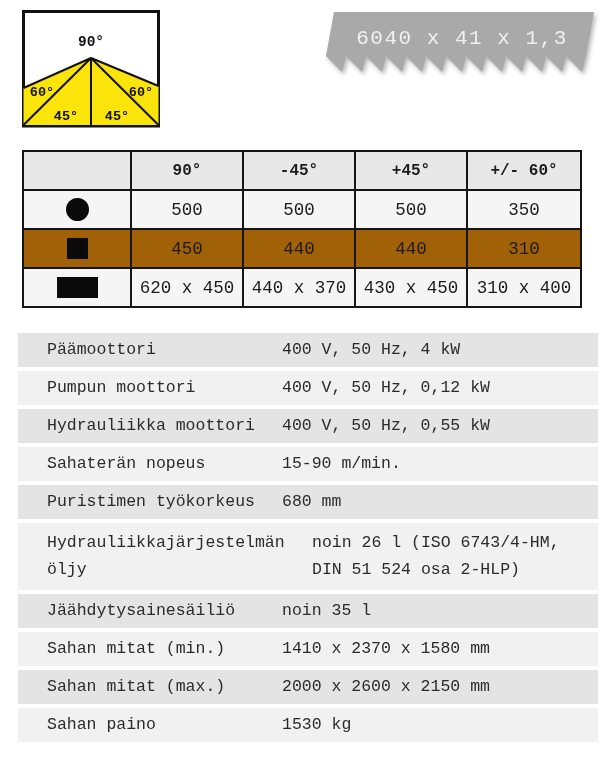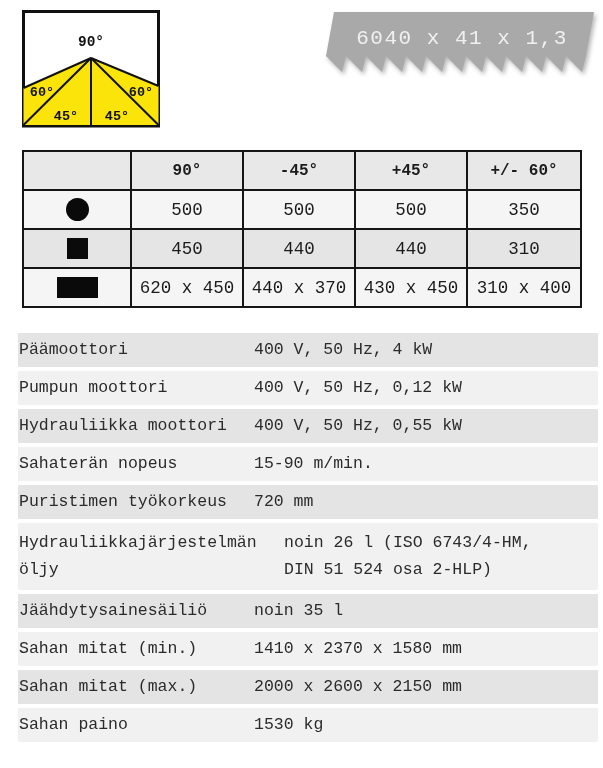--- a/index.html
+++ b/index.html
@@ -22,30 +22,30 @@
   .cap-table {
     position:absolute; left:22px; top:150px; width:558px;
     border-collapse:collapse; table-layout:fixed;
   }
   .cap-table th, .cap-table td {
     border:2.5px solid #151515; text-align:center; vertical-align:middle;
     height:37px; color:#1c1c1c; padding:0;
   }
   .cap-table th { background:#e8e8e8; font-size:16px; font-weight:bold; }
   .cap-table td { font-size:17.5px; background:#f5f5f5; font-weight:normal; }
-  .cap-table tr.alt td { background:#e5e5e5; }
+  .cap-table tr.alt td { background:#a16207; }
   .icon-round { width:23px; height:23px; background:#0a0a0a; border-radius:50%; margin:0 auto; }
   .icon-square { width:21px; height:21px; background:#0a0a0a; margin:0 auto; }
   .icon-flat { width:41px; height:21px; background:#0a0a0a; margin:0 auto; }
 
   
   .specs { position:absolute; left:18px; top:333px; width:580px; }
   .spec-row {
     display:flex; align-items:center; margin-bottom:4px; min-height:34px;
-    padding-left:1px; font-size:16.5px; color:#2b2b2b; box-sizing:border-box;
+    padding-left:29px; font-size:16.5px; color:#2b2b2b; box-sizing:border-box;
   }
   .spec-row:nth-child(odd) { background:#e4e4e4; }
   .spec-row:nth-child(even) { background:#f1f1f1; }
   .spec-row.tall { min-height:67px;gap:30px; }
   .spec-label { width:235px; flex:0 0 235px; white-space:pre-line; line-height:1.62; }
   .spec-value { flex:1; white-space:pre-line; line-height:1.62; }
 </style>
 </head>
 <body>
 
@@ -135,21 +135,21 @@
     <div class="spec-row">
       <div class="spec-label">Hydrauliikka moottori</div>
       <div class="spec-value">400 V, 50 Hz, 0,55 kW</div>
     </div>
     <div class="spec-row">
       <div class="spec-label">Sahaterän nopeus</div>
       <div class="spec-value">15-90 m/min.</div>
     </div>
     <div class="spec-row">
       <div class="spec-label">Puristimen työkorkeus</div>
-      <div class="spec-value">720 mm</div>
+      <div class="spec-value">680 mm</div>
     </div>
     <div class="spec-row tall">
       <div class="spec-label">Hydrauliikkajärjestelmän
 öljy</div>
       <div class="spec-value">noin 26 l (ISO 6743/4-HM,
 DIN 51 524 osa 2-HLP)</div>
     </div>
     <div class="spec-row">
       <div class="spec-label">Jäähdytysainesäiliö</div>
       <div class="spec-value">noin 35 l</div>

